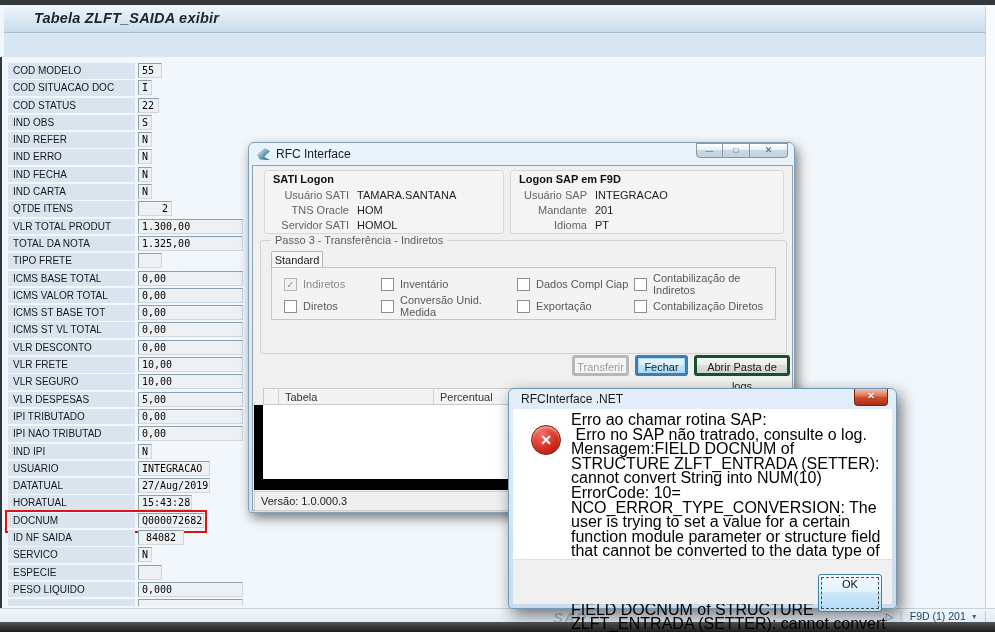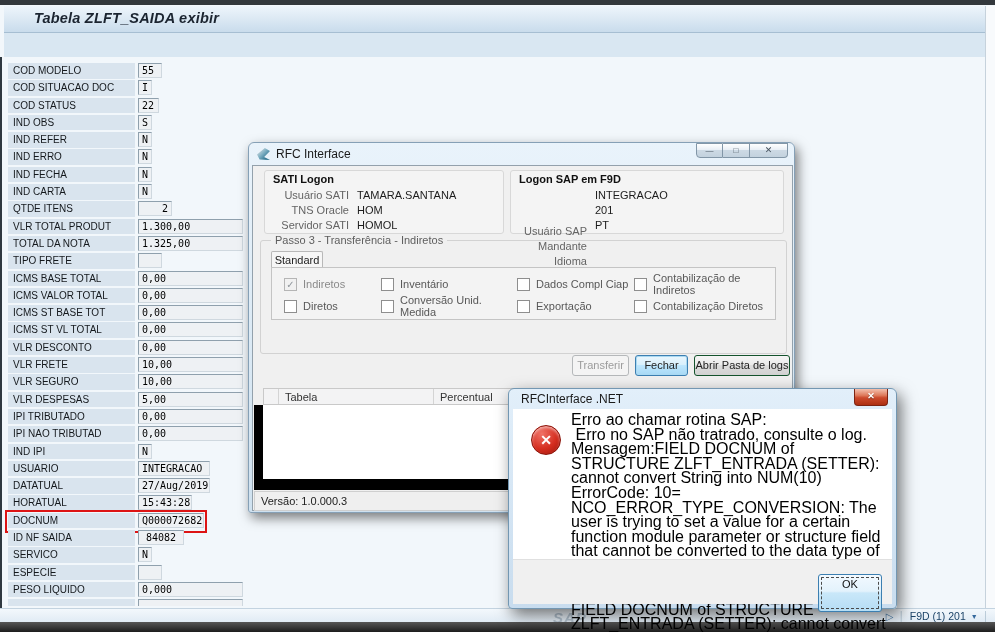--- a/index.html
+++ b/index.html
@@ -53,21 +53,21 @@
   .st-sep{color:#a9bdcd;font-size:10px;}
   .st-caret{color:#35689c;font-size:7px;}
   .sap-watermark{
     position:absolute;left:553px;top:609px;z-index:2;font-size:15px;font-weight:bold;font-style:italic;
     color:#b3c2cf;letter-spacing:1px;
   }
   .taskbar{position:absolute;left:0;top:622px;width:995px;height:10px;z-index:4;
     background:linear-gradient(#565656,#1d1d1d);}
   
   .w7btn{
-    box-sizing:border-box;border:1px solid #14532d;border-radius:3px;text-align:center;
+    box-sizing:border-box;border:3px solid #14532d;border-radius:3px;text-align:center;
     background:linear-gradient(#f5f5f5,#ebebeb 45%,#dddddd 50%,#d1d1d1);
     font-size:11px;color:#222;line-height:19px;position:absolute;height:21px;
   }
   .w7btn.disabled{background:#f4f4f4;border-color:#b5b8ba;color:#9c9c9c;}
   .w7btn.focusblue{border-color:#3c7fb1;box-shadow:inset 0 0 0 1px #a9d9f2;
     background:linear-gradient(#eaf6fd,#d9f0fc 45%,#bee6fd 50%,#a7d9f5);}
   
   .rfc-window{
     position:absolute;left:248px;top:142px;width:547px;height:371px;z-index:20;
     background:linear-gradient(#e9f3fb,#cfe1ef);border:1px solid #86a0b6;border-radius:6px 6px 3px 3px;
@@ -92,21 +92,21 @@
   .rfc-client{
     position:absolute;left:3px;top:22px;width:541px;height:346px;background:#f0f0f0;
     border:1px solid #93a1ac;box-sizing:border-box;
   }
   .grp{position:absolute;box-sizing:border-box;border:1px solid #d8d8d8;border-radius:3px;background:#f4f4f4;}
   .grp-title{position:absolute;left:8px;top:2px;font-size:11px;font-weight:bold;color:#111;}
   .grp-rows{position:absolute;left:0;top:17px;right:0;}
   .logon-row{display:flex;height:15px;font-size:11px;line-height:15px;}
   .logon-label{width:84px;text-align:right;color:#646464;white-space:nowrap;}
   .logon-value{margin-left:8px;color:#1c1c1c;white-space:nowrap;}
-  #grp-sap .logon-label{width:76px;margin-top:36px;}
+  #grp-sap .logon-label{width:76px;}
   .step-group{position:absolute;left:7px;top:74px;width:527px;height:114px;border:1px solid #d2d2d2;border-radius:3px;box-sizing:border-box;}
   .step-title{position:absolute;left:10px;top:-7px;background:#f0f0f0;padding:0 4px;font-size:11px;color:#5e5e5e;white-space:nowrap;}
   .tab{
     position:absolute;left:10px;top:10px;width:52px;height:17px;box-sizing:border-box;
     border:1px solid #b8b8b8;border-bottom:none;border-radius:2px 2px 0 0;background:#f6f6f6;
     font-size:11px;text-align:center;line-height:16px;color:#222;
   }
   .tab-panel{position:absolute;left:10px;top:26px;width:505px;height:53px;box-sizing:border-box;
     border:1px solid #c4c4c4;background:#f3f3f3;}
   #checkbox-grid{

